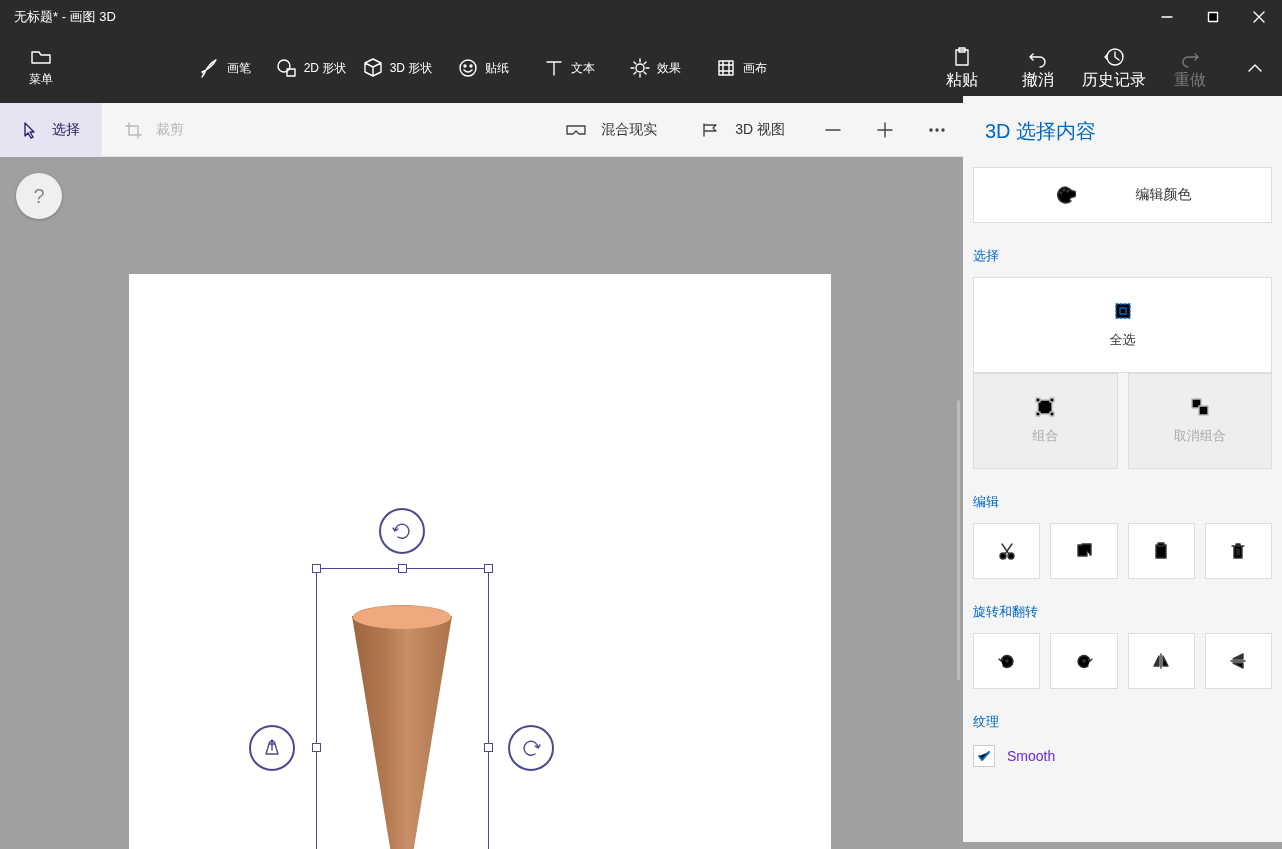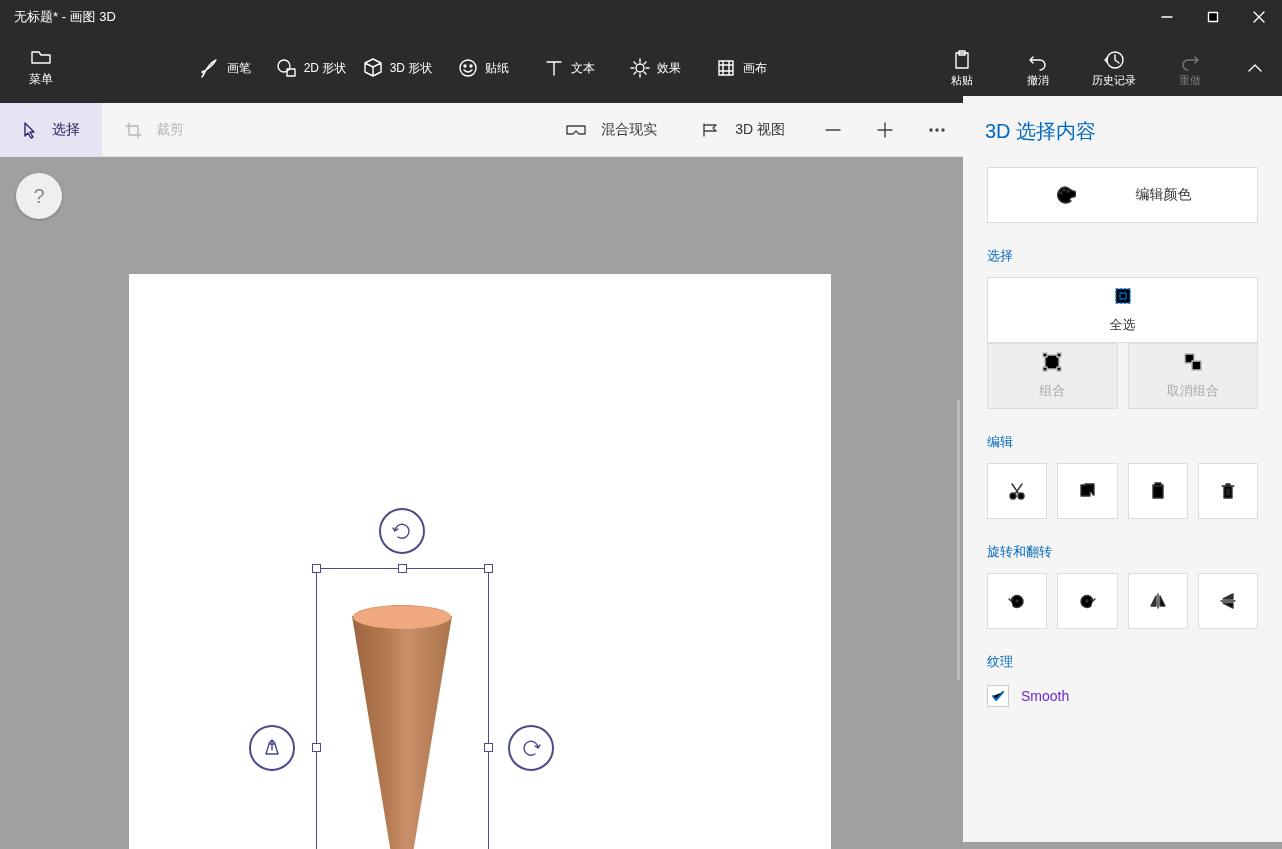--- a/index.html
+++ b/index.html
@@ -10,21 +10,21 @@
 .titlebar .title { flex: 1; }
 .titlebar .winbtn { width: 46px; height: 33px; display: flex; align-items: center; justify-content: center; color: #fff; }
 .titlebar .winbtn svg { stroke: #fff; }
 
 
 .ribbon { height: 70px; background: #2b2b2b; display: flex; align-items: stretch; color: #fff; text-align: center; }
 .ribbon .menu-btn { width: 82px; display: flex; flex-direction: column; align-items: center; justify-content: center; gap: 6px; font-size: 12px; }
 .ribbon .tools { display: flex; align-items: stretch; margin-left: 100px; }
 .ribbon .tool { width: 86px; display: flex; flex-direction: row; align-items: center; justify-content: center; gap: 6px; font-size: 12px; }
 .ribbon .right-tools { margin-left: auto; display: flex; align-items: stretch; }
-.ribbon .rtool { width: 76px; display: flex; flex-direction: column; align-items: center; justify-content: center; gap: 2px; font-size: 11px; }
+.ribbon .rtool { width: 76px; display: flex; flex-direction: column; align-items: center; justify-content: center; gap: 2px; font-size: 16px; }
 .ribbon .rtool.disabled { color: #7a7a7a; }
 .ribbon .collapse { width: 54px; display: flex; align-items: center; justify-content: center; }
 .ribbon svg { stroke: #fff; fill: none; }
 .ribbon .rtool.disabled svg { stroke: #7a7a7a; }
 
 
 .secondbar { height: 54px; background: #f5f5f5; display: flex; align-items: center; border-bottom: 1px solid #e0e0e0; }
 .secondbar .sbtn { height: 54px; display: flex; align-items: center; padding: 0 22px; gap: 14px; font-size: 14px; color: #333; }
 .secondbar .sbtn.active { background: #e6e4f2; color: #1f1b57; }
 .secondbar .sbtn.disabled { color: #b8b8b8; }
@@ -45,25 +45,25 @@
 .sel-circle svg { stroke: #4b4a8f; fill: none; }
 
 .cone-top { position: absolute; left: 353px; top: 448px; width: 98px; height: 24px; border-radius: 50%; background: #f0a97e; border-top: 1px solid #d98b5f; }
 .cone-body { position: absolute; left: 352px; top: 459px; width: 100px; height: 274px; background: linear-gradient(90deg,#9c6640 0%,#b57a52 35%,#c98f68 55%,#a9734b 100%); clip-path: polygon(0 0,100% 0,55% 100%,45% 100%); }
 .cone-glow { position: absolute; left: 339px; top: 438px; width: 126px; height: 307px; background: #5ce7ea; clip-path: polygon(0 4%,50% 0,100% 4%,57% 100%,43% 100%); z-index: -1; opacity: .95; border-radius: 60px 60px 10px 10px; }
 .cone-wrap { position: absolute; left: 0; top: 0; width: 100%; height: 100%; }
 
 
 .panel { position: absolute; top: 96px; right: 0; width: 319px; height: 746px; background: #f5f5f5; overflow: hidden; }
 .panel-title { font-size: 20px; color: #0067c0; padding: 22px 0 22px 22px; font-weight: 400; }
-.panel-body { padding: 0 24px; }
+.panel-body { padding: 0 10px; }
 .wide-btn { width: 100%; height: 56px; background: #fff; border: 1px solid #ddd; display: flex; align-items: center; justify-content: center; gap: 60px; font-size: 14px; color: #333; }
 .section-label { font-size: 13px; color: #0067c0; margin: 24px 0 12px 0; }
 .btn-row { display: flex; gap: 10px; }
-.sq-btn { flex: 1; height: 66px; background: #fff; border: 1px solid #ddd; display: flex; flex-direction: column; align-items: center; justify-content: center; gap: 10px; font-size: 13px; color: #333; }
+.sq-btn { flex: 1; height: 96px; background: #fff; border: 1px solid #ddd; display: flex; flex-direction: column; align-items: center; justify-content: center; gap: 10px; font-size: 13px; color: #333; }
 .sq-btn.disabled { background: #eee; color: #aaa; }
 .sq-btn.disabled svg { stroke: #bbb; }
 .icon-row { display: flex; gap: 10px; }
 .icon-btn { flex: 1; height: 56px; background: #fff; border: 1px solid #ddd; display: flex; align-items: center; justify-content: center; }
 .check-row { display: flex; align-items: center; gap: 12px; margin-top: 14px; }
 .check-box { width: 22px; height: 22px; background: #fff; border: 1px solid #ccc; display: flex; align-items: center; justify-content: center; }
 .check-box svg { stroke: #0067c0; }
 
 .panel-scrollbar { position: absolute; right: 316px; top: 400px; width: 3px; height: 280px; background: #bcbcbc; border-radius: 2px; }
 

